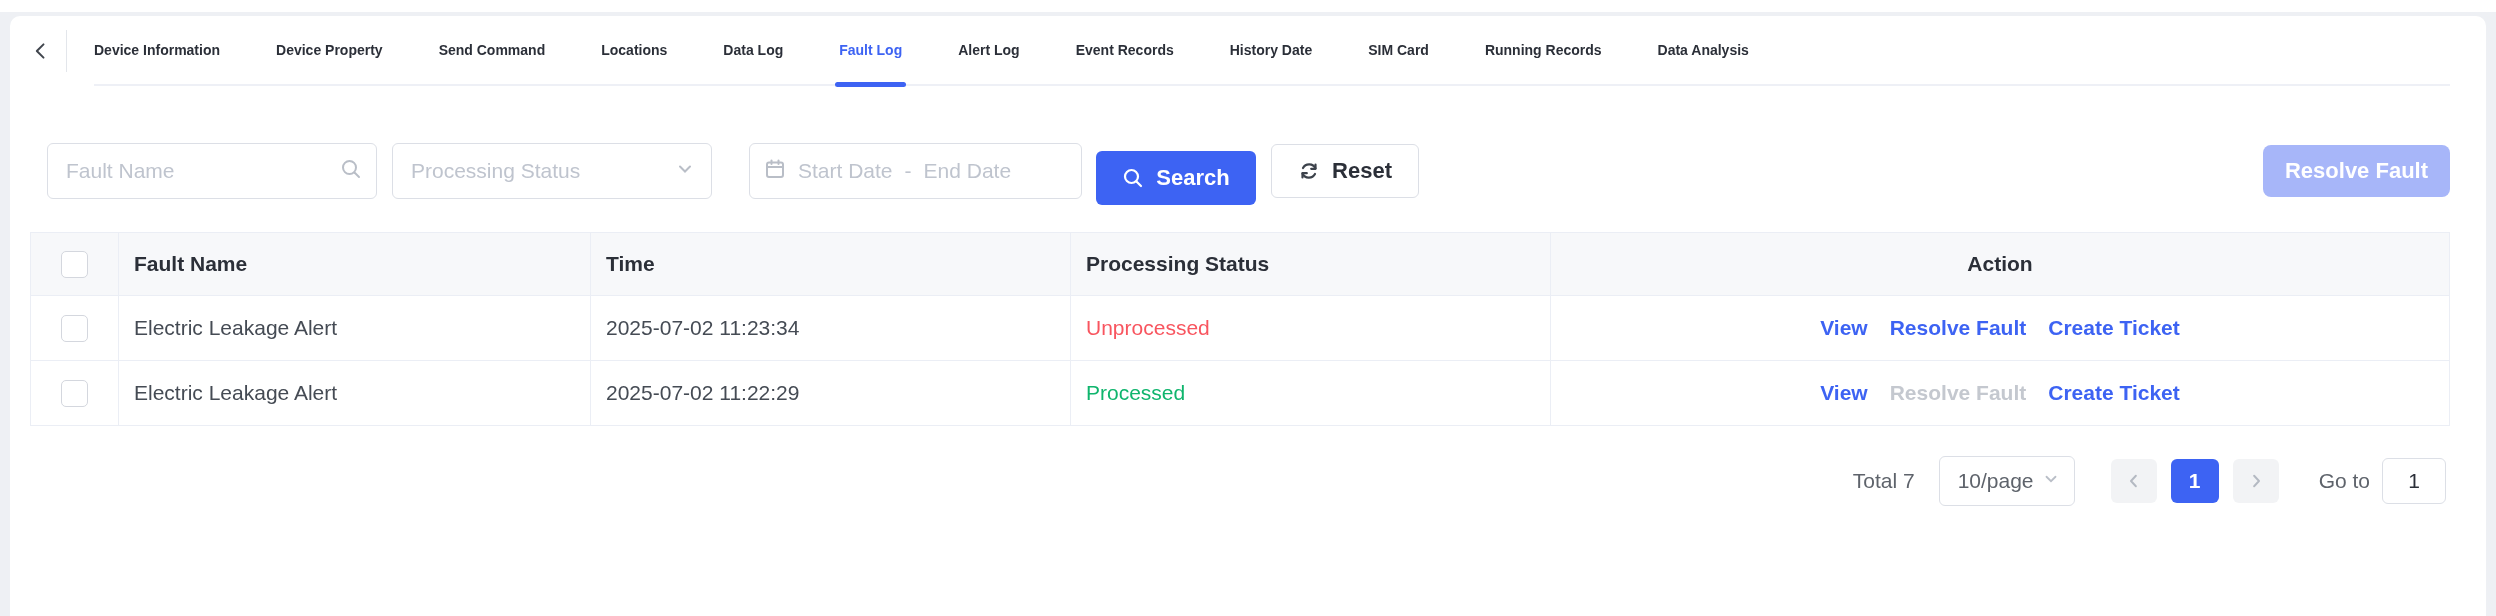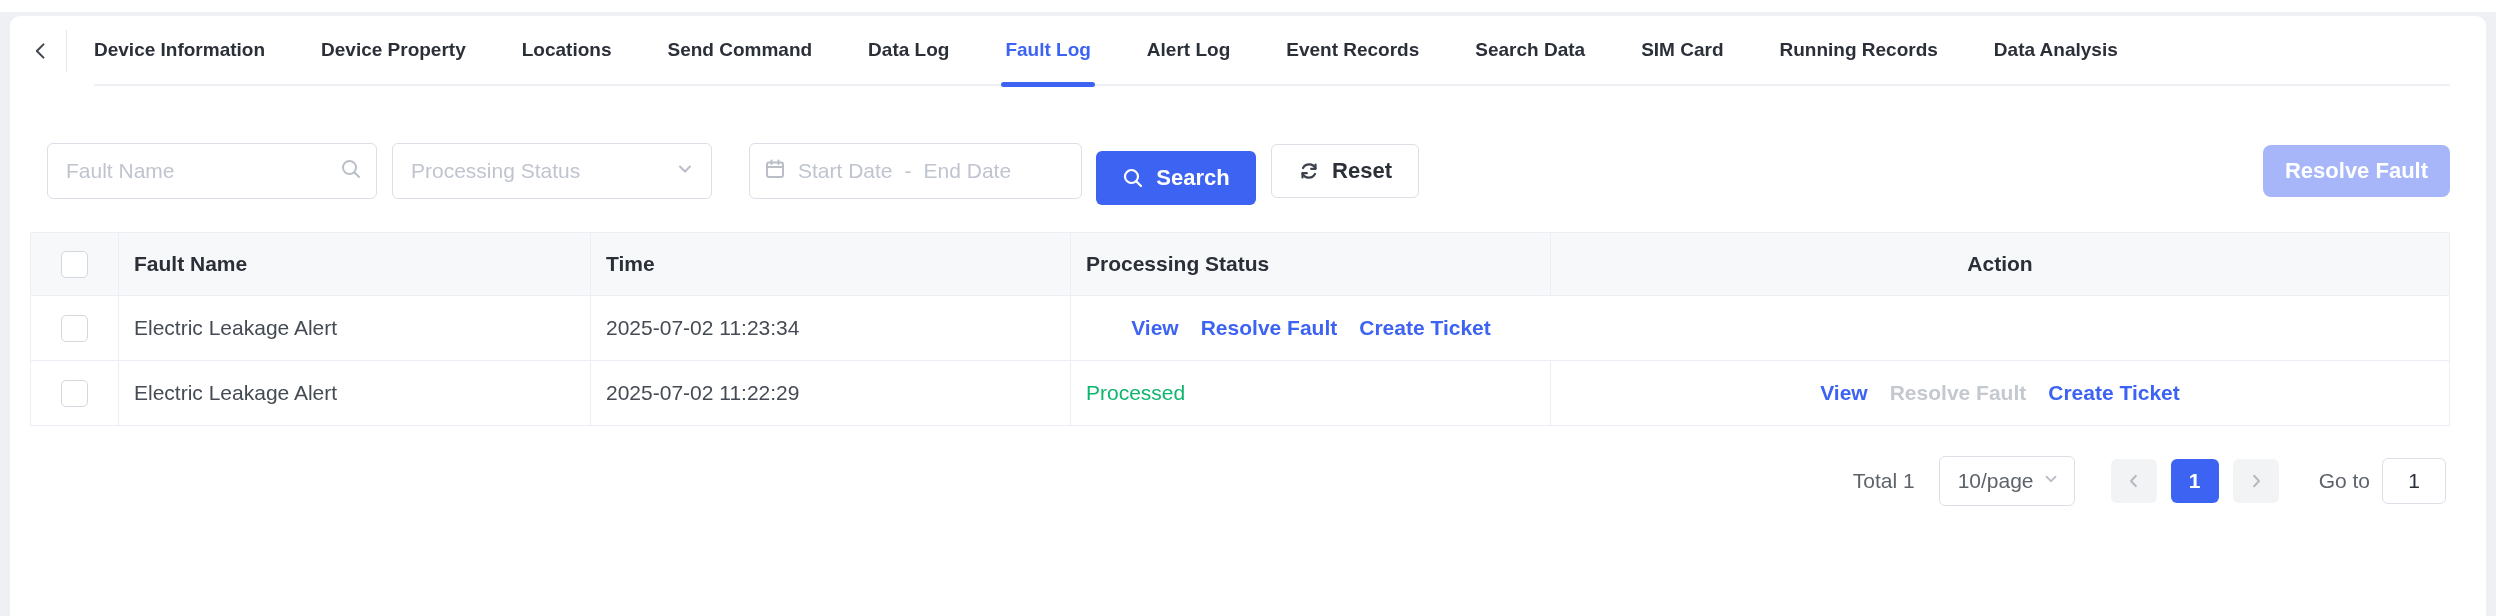--- a/index.html
+++ b/index.html
@@ -24,21 +24,21 @@
 
   .top-strip{height:12px;background:#ffffff;}
   .card{margin:4px 10px 0;height:600px;background:#ffffff;border-radius:10px 10px 0 0;position:relative;}
 
   
   .tabbar{display:flex;align-items:center;height:70px;padding-left:20px;}
   .back-btn{width:22px;height:32px;display:flex;align-items:center;justify-content:center;cursor:pointer;flex:0 0 auto;}
   .back-btn svg{width:20px;height:20px;stroke:#40454d;stroke-width:2.4;fill:none;stroke-linecap:round;stroke-linejoin:round;}
   .tab-divider{width:1px;height:42px;background:#E3E6EB;margin-left:14px;flex:0 0 auto;}
   .tabs{display:flex;align-items:center;gap:56px;height:70px;margin-left:27px;flex:1;margin-right:36px;border-bottom:2px solid #EEF0F6;}
-  .tab{height:70px;display:flex;align-items:center;font-size:19px;font-weight:600;color:var(--text-dark);cursor:pointer;position:relative;white-space:nowrap;}
+  .tab{height:70px;display:flex;align-items:center;font-size:14px;font-weight:600;color:var(--text-dark);cursor:pointer;position:relative;white-space:nowrap;}
   .tab.active{color:var(--primary);}
   .tab.active::after{content:"";position:absolute;left:-4px;right:-4px;bottom:-2px;height:5px;border-radius:3px;background:var(--primary);}
 
   
   .filters{display:flex;align-items:center;height:56px;margin:57px 36px 0 37px;}
   .ctrl{height:56px;border:1px solid var(--border);border-radius:6px;background:#fff;display:flex;align-items:center;font-size:21px;}
   .input-fault{width:330px;padding:0 14px 0 18px;}
   .input-fault input{flex:1;min-width:0;border:none;outline:none;font:inherit;font-size:21px;color:var(--text);background:transparent;}
   .input-fault input::placeholder{color:var(--placeholder);}
   .icon-gray svg{stroke:#B9BEC7;fill:none;stroke-width:2;stroke-linecap:round;}
@@ -90,27 +90,27 @@
   <div class="tabbar">
     <div class="back-btn">
       <svg viewBox="0 0 24 24">
           <path d="M15 4 L7 12 L15 20"></path>
         </svg>
     </div>
     <div class="tab-divider"></div>
     <div class="tabs">
       <div class="tab">Device Information</div>
       <div class="tab">Device Property</div>
+      <div class="tab">Send Command</div>
       <div class="tab">Locations</div>
-      <div class="tab">Send Command</div>
       <div class="tab">Data Log</div>
       <div class="tab active">Fault Log</div>
       <div class="tab">Alert Log</div>
       <div class="tab">Event Records</div>
-      <div class="tab">Search Data</div>
+      <div class="tab">History Date</div>
       <div class="tab">SIM Card</div>
       <div class="tab">Running Records</div>
       <div class="tab">Data Analysis</div>
     </div>
   </div>
 
   <div class="filters">
     <div class="ctrl input-fault">
       <input type="text" placeholder="Fault Name" style="">
       <span class="icon-gray">
@@ -177,20 +177,21 @@
       <div>Processing Status</div>
       <div class="cell-action">Action</div>
     </div>
 
     <div class="tr trow">
       <div class="cell-check">
           <span class="checkbox"></span>
         </div>
       <div>Electric Leakage Alert</div>
       <div>2025-07-02 11:23:34</div>
+      <div class="status-red">Unprocessed</div>
       <div class="cell-action">
         <span class="link">View</span>
         <span class="link">Resolve Fault</span>
         <span class="link">Create Ticket</span>
       </div>
     </div>
 
     <div class="tr trow">
       <div class="cell-check">
           <span class="checkbox"></span>
@@ -200,21 +201,21 @@
       <div class="status-green">Processed</div>
       <div class="cell-action">
         <span class="link">View</span>
         <span class="link disabled">Resolve Fault</span>
         <span class="link">Create Ticket</span>
       </div>
     </div>
   </div>
 
   <div class="pagination">
-    <span class="pg-total">Total 1</span>
+    <span class="pg-total">Total 7</span>
     <div class="pg-size">
       <span>10/page</span>
       <span class="icon-gray">
         <svg width="18" height="18" viewBox="0 0 20 20" fill="none" stroke="#B9BEC7" stroke-width="2" stroke-linecap="round">
             <path d="M5 7.5 L10 12.5 L15 7.5"></path>
           </svg>
       </span>
     </div>
     <div class="pg-btn">
       <svg viewBox="0 0 24 24">

